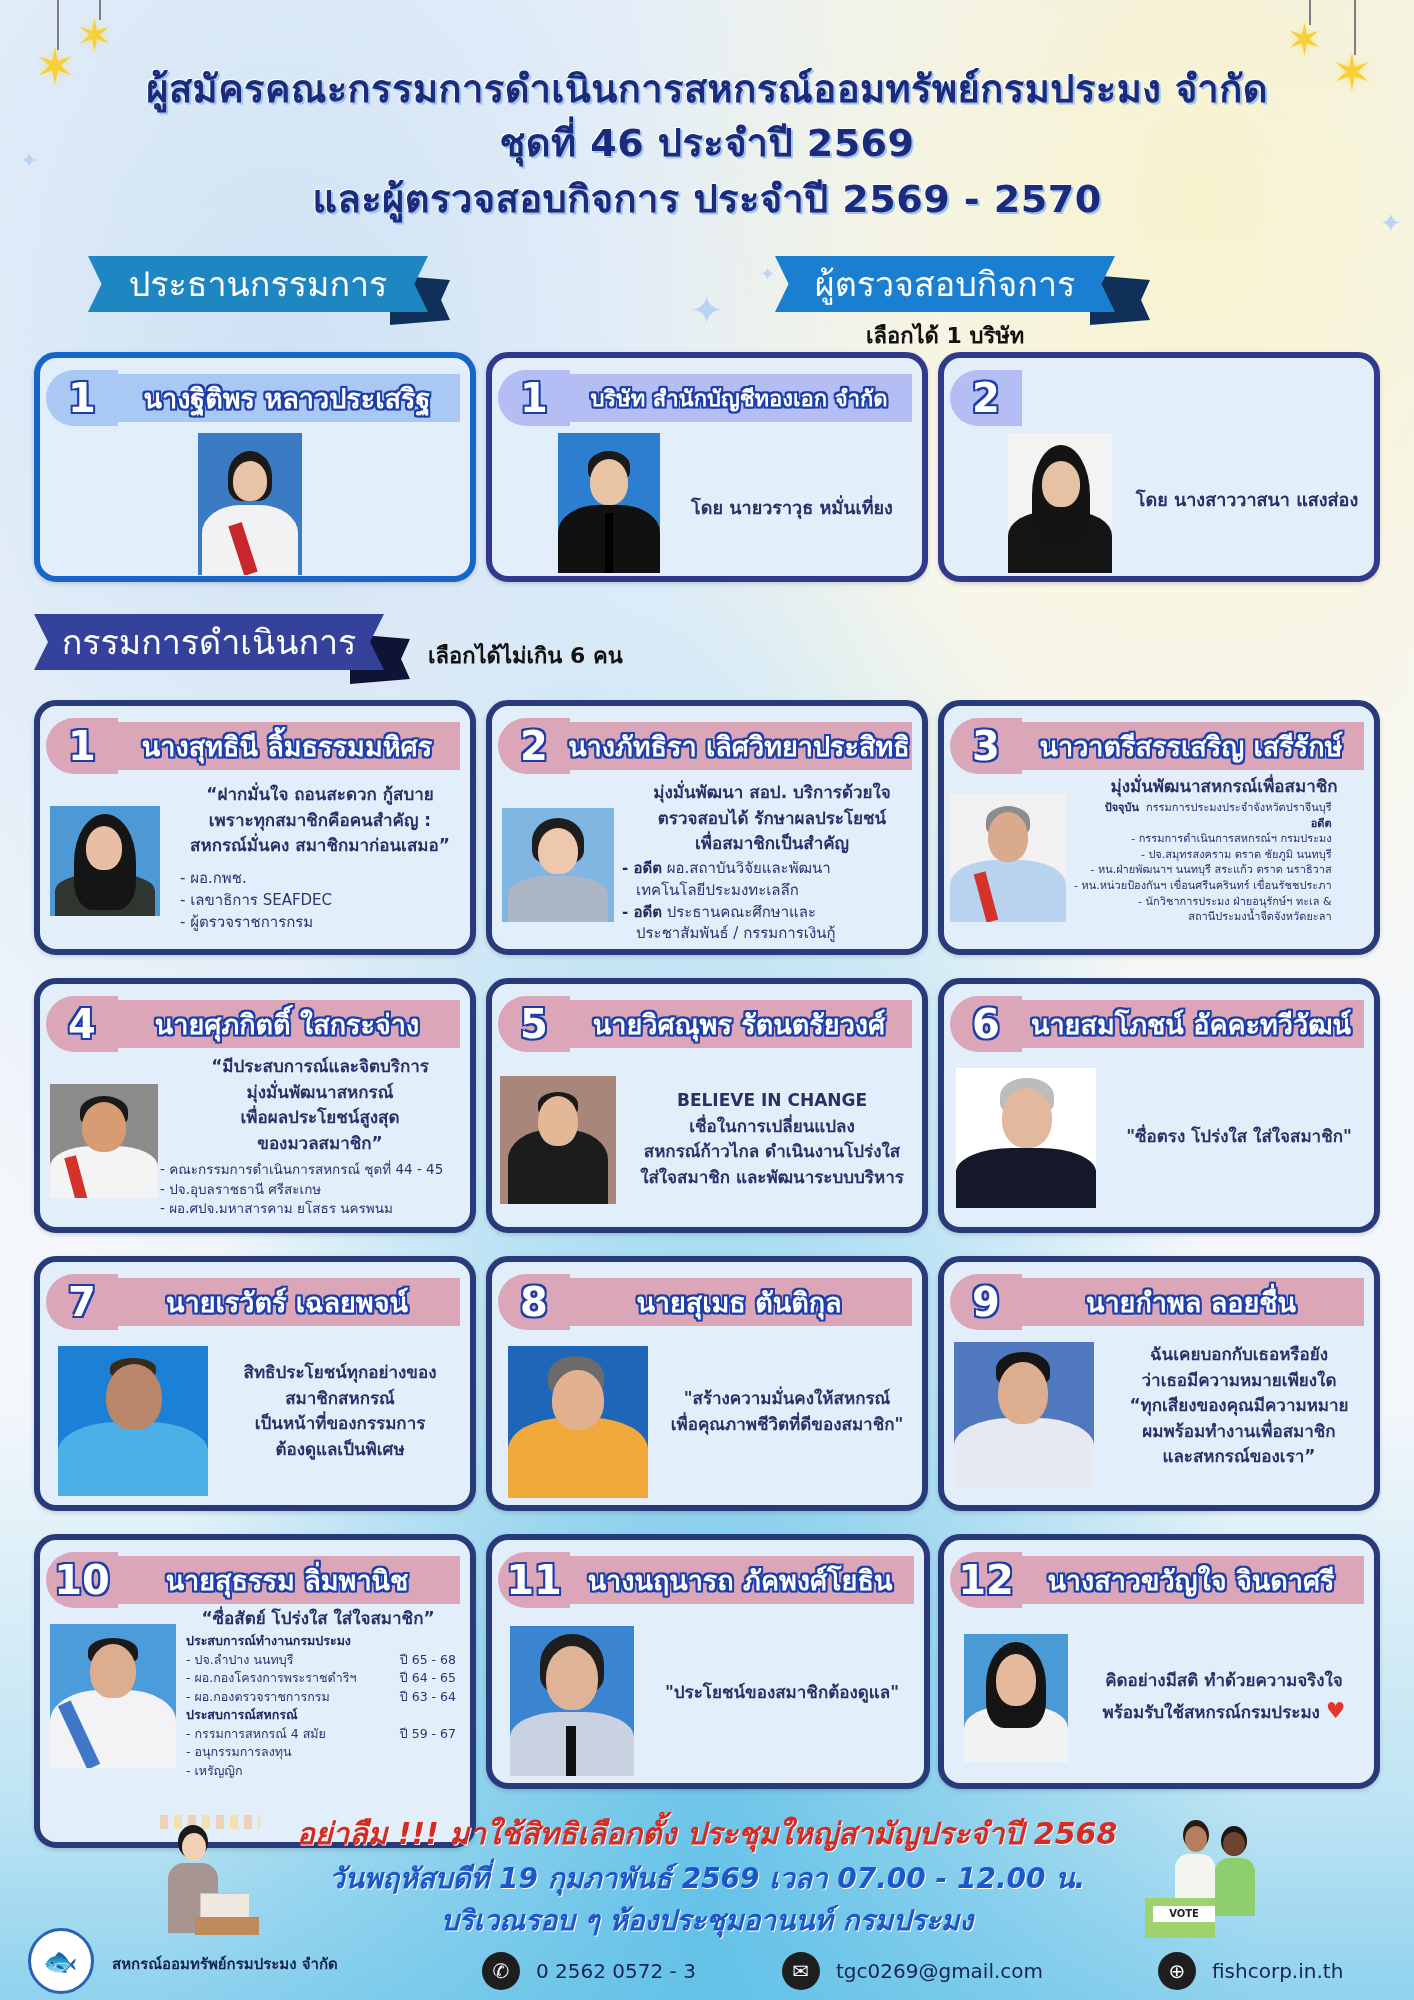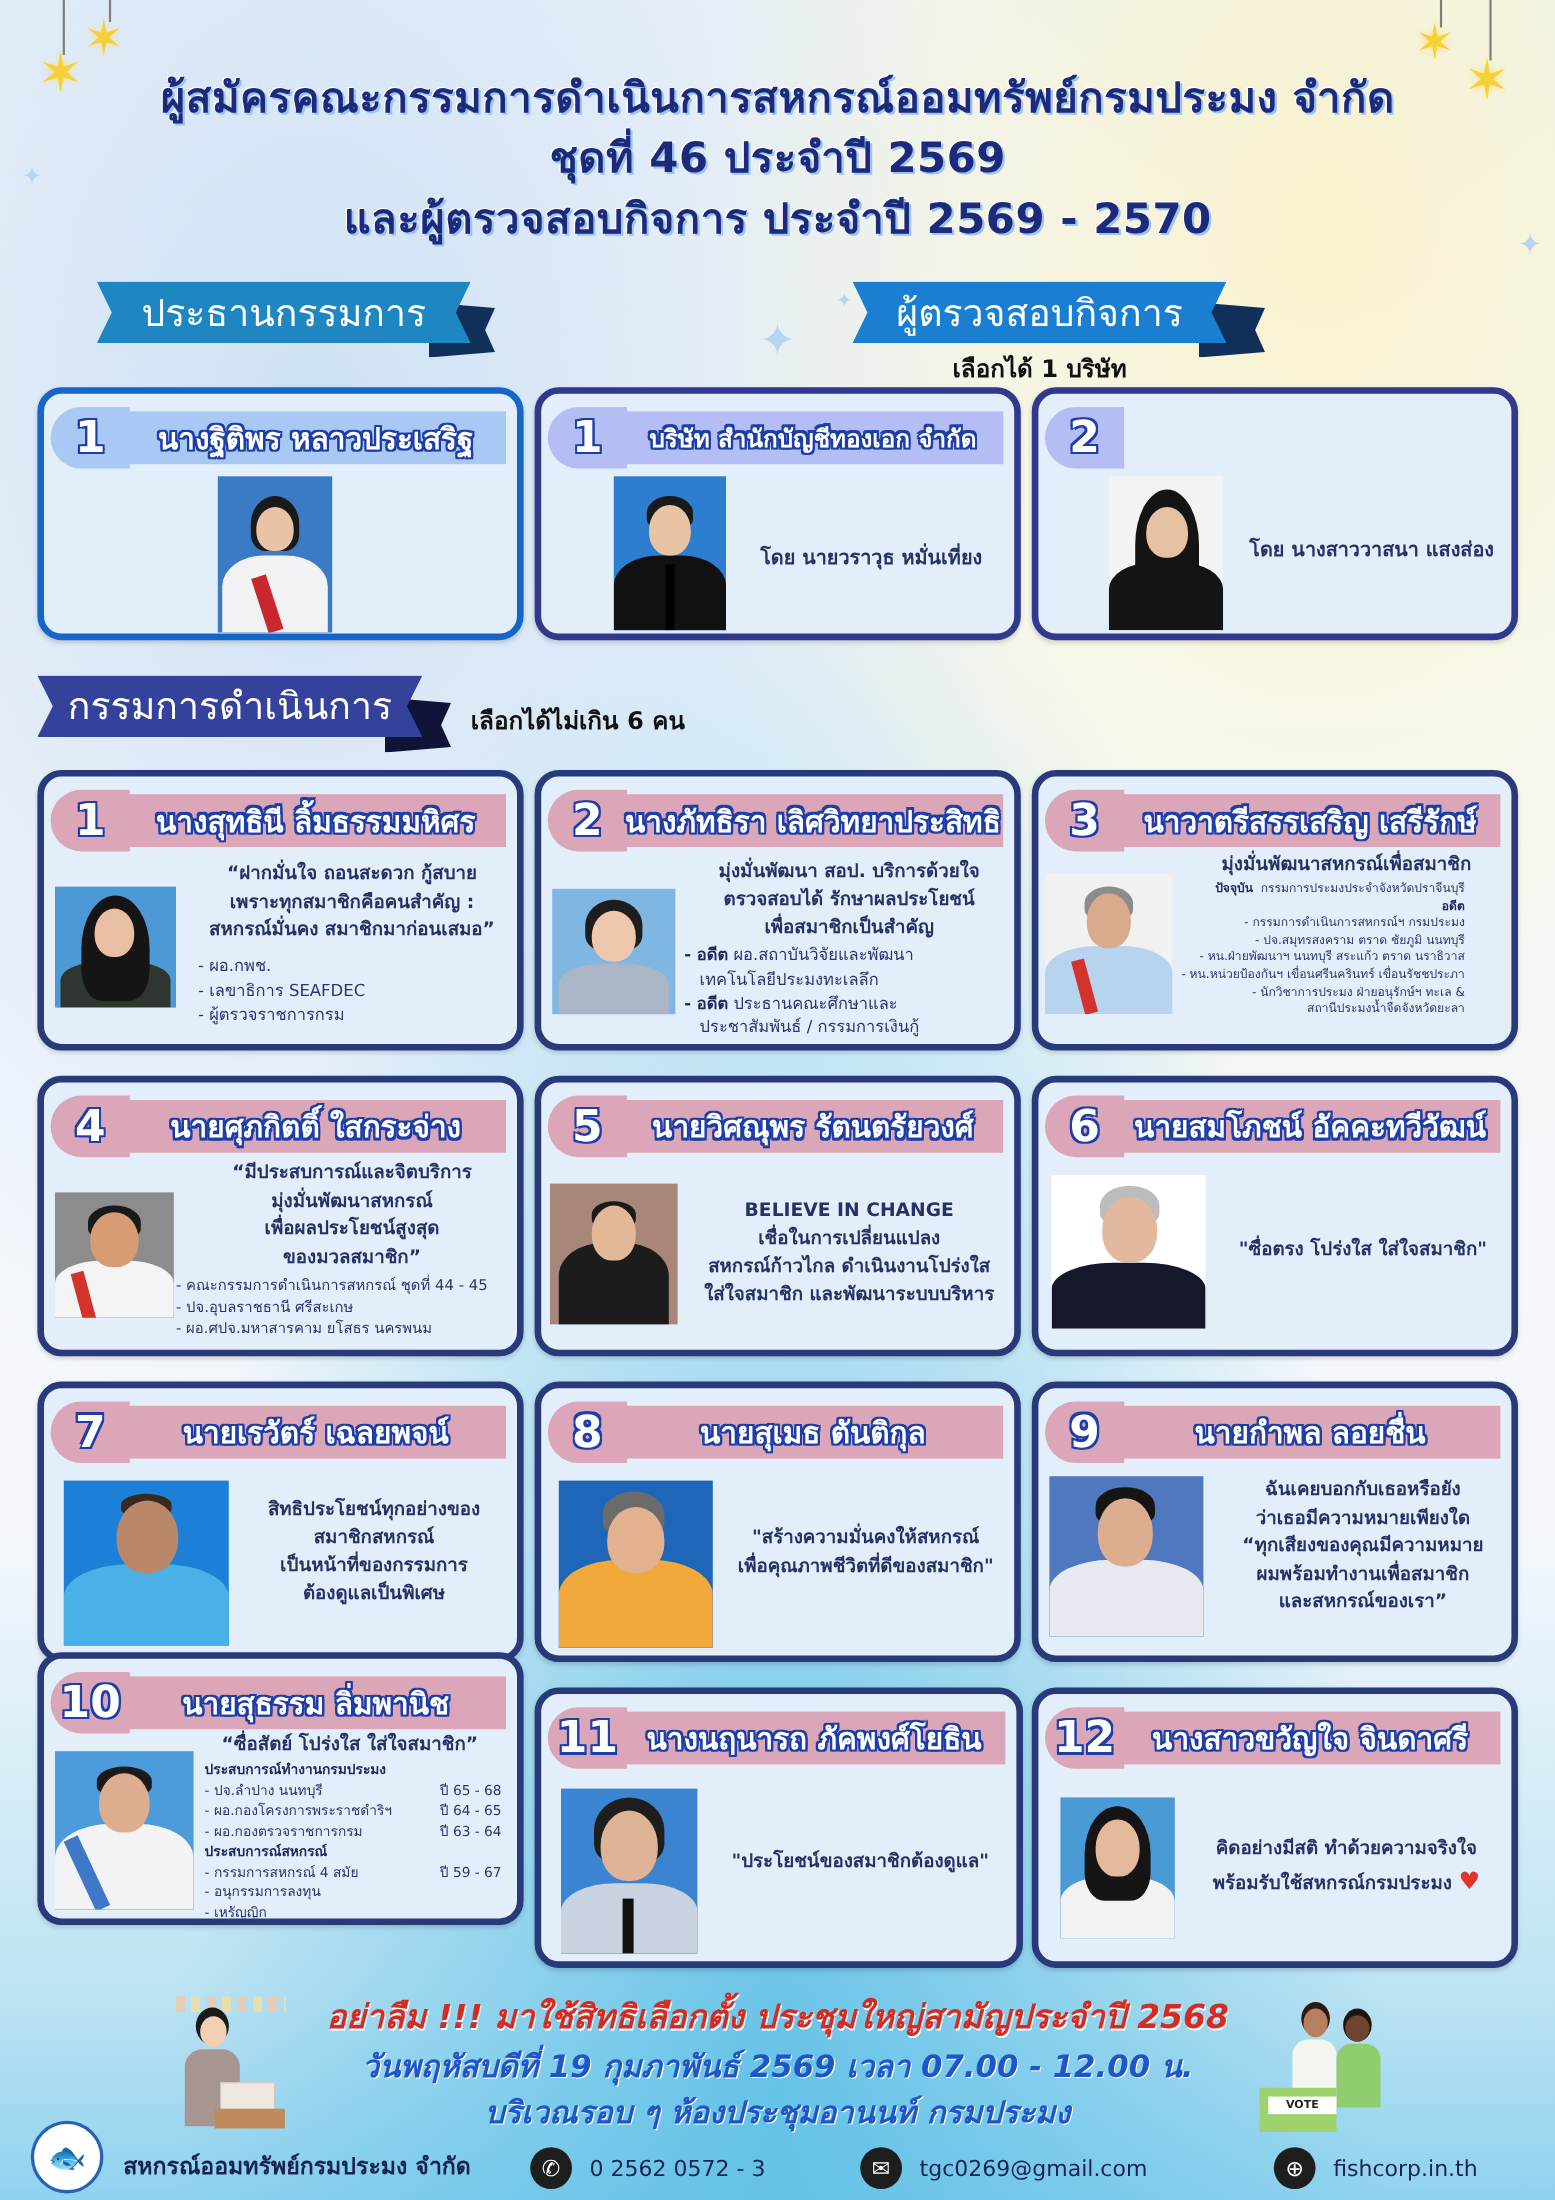--- a/index.html
+++ b/index.html
@@ -361,21 +361,21 @@
   </div>
   <div class="quote" style="left:160px;top:80px;width:270px;">
     <div>ฉันเคยบอกกับเธอหรือยัง</div>
     <div>ว่าเธอมีความหมายเพียงใด</div>
     <div>“ทุกเสียงของคุณมีความหมาย</div>
     <div>ผมพร้อมทำงานเพื่อสมาชิก</div>
     <div>และสหกรณ์ของเรา”</div>
   </div>
 </div>
 
-<div class="card pink" style="left:34px;top:1502px;width:442px;height:248px;">
+<div class="card pink" style="left:34px;top:1534px;width:442px;height:314px;">
   <div class="card-head">
     <div class="num-badge">10</div>
     <div class="name-bar">นายสุธรรม ลิ่มพานิช</div>
   </div>
   <div class="photo" style="left:10px;top:84px;width:126px;height:144px;background:#4c9bdb;">
     <div class="body" style="width:126px;height:78px;background:#f3f3f5;"></div>
     <div class="hair" style="top:14px;left:38px;width:50px;height:26px;background:#1a1a1a;"></div>
     <div class="head" style="top:20px;left:40px;width:46px;height:54px;background:#dcae8f;"></div>
     <div class="abs" style="left:22px;top:76px;width:14px;height:70px;background:#3f78c9;transform:rotate(-25deg);"></div>
   </div>
@@ -460,21 +460,21 @@
 </div>
 
 <div class="reminder red" style="top:1810px;">อย่าลืม !!! มาใช้สิทธิเลือกตั้ง ประชุมใหญ่สามัญประจำปี 2568</div>
 <div class="reminder blue" style="top:1856px;">วันพฤหัสบดีที่ 19 กุมภาพันธ์ 2569 เวลา 07.00 - 12.00 น.</div>
 <div class="reminder blue" style="top:1898px;">บริเวณรอบ ๆ ห้องประชุมอานนท์ กรมประมง</div>
 
 <div class="logo-circle">
     <span>🐟</span>
   </div>
 <div class="footer-bar">
-  <div class="footer-item" style="left:112px;font-weight:bold;font-size:21px;">สหกรณ์ออมทรัพย์กรมประมง จำกัด</div>
+  <div class="footer-item" style="left:112px;font-weight:bold;font-size:15px;">สหกรณ์ออมทรัพย์กรมประมง จำกัด</div>
   <div class="footer-item" style="left:482px;">
     <span class="circle-icon">✆</span>
     <span>0 2562 0572 - 3</span>
   </div>
   <div class="footer-item" style="left:782px;">
     <span class="circle-icon">✉</span>
     <span>tgc0269@gmail.com</span>
   </div>
   <div class="footer-item" style="left:1158px;">
     <span class="circle-icon">⊕</span>

